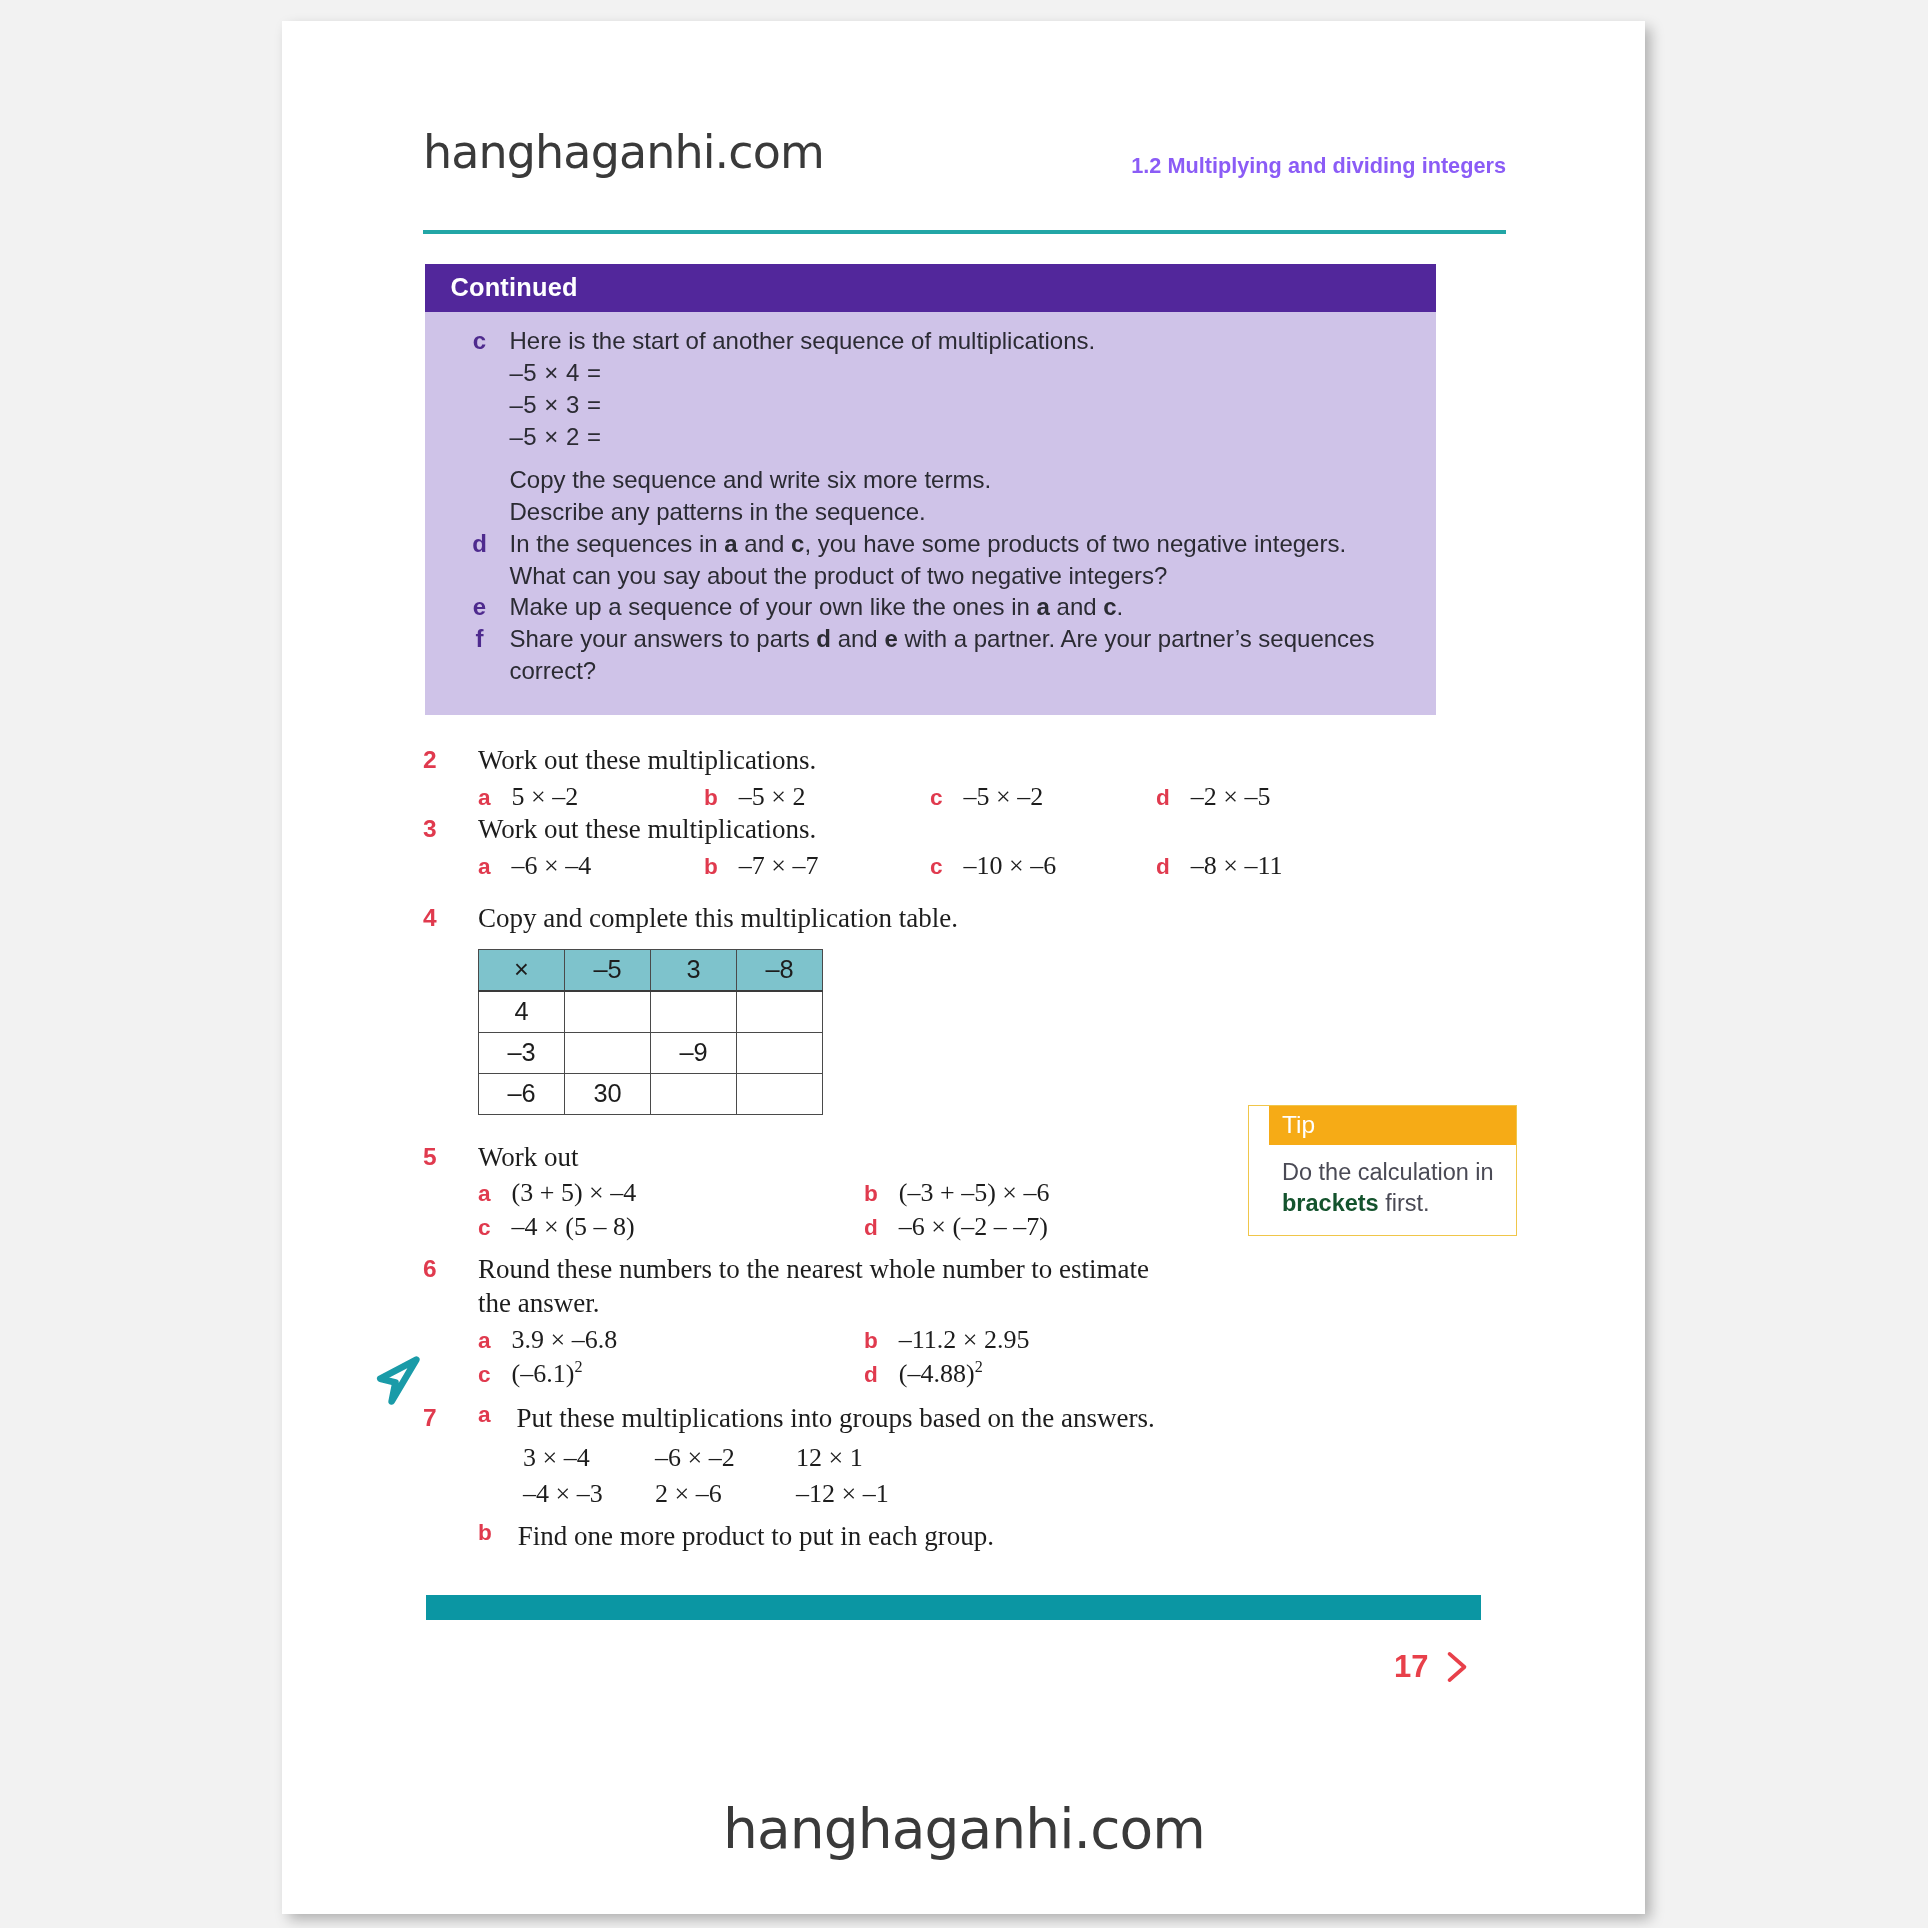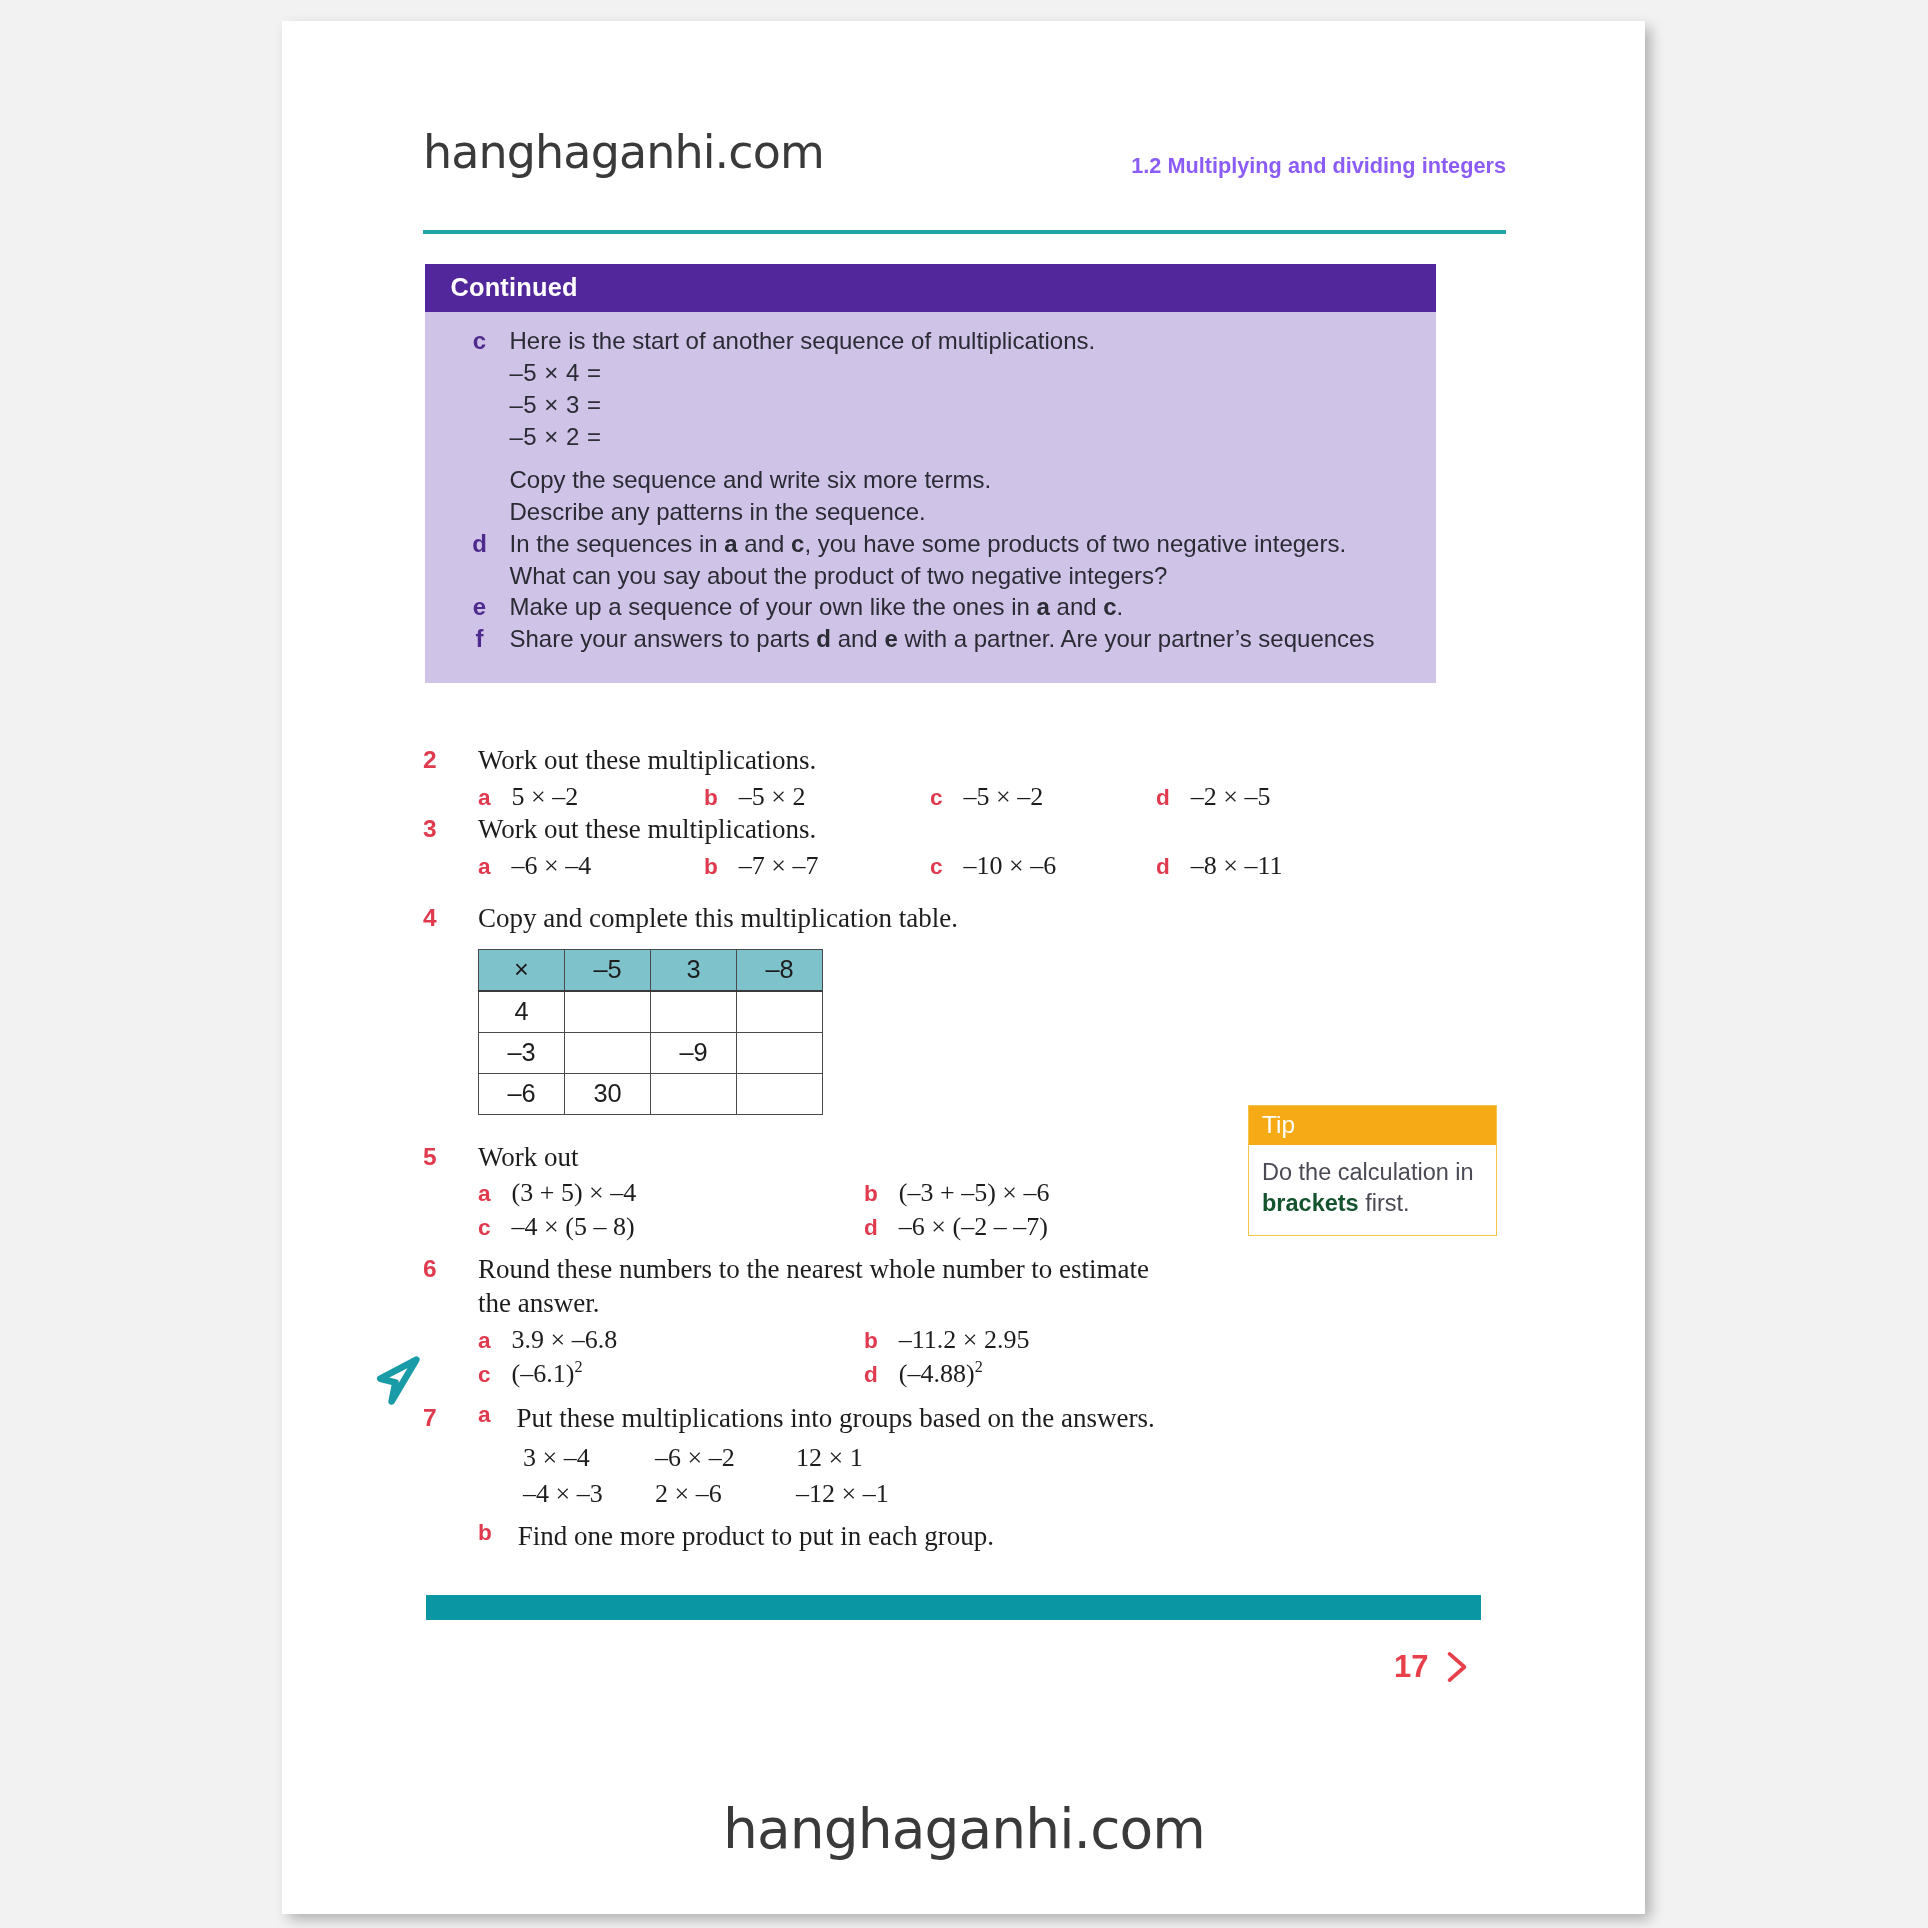--- a/index.html
+++ b/index.html
@@ -192,20 +192,21 @@
   }
 
   
   #tip-box {
     position: absolute;
     left: 1248px;
     top: 1105px;
     width: 247px;
     border: 1.9px solid #f0c64a;
     background: #ffffff;
+    padding-left: 20px;
   }
   #tip-header {
     background: #f6ab16;
     color: #ffffff;
     font-family: "Liberation Sans", sans-serif;
     font-size: 24.5px;
     padding: 4.7px 0 6.6px 13px;
   }
   #tip-body {
     font-family: "Liberation Sans", sans-serif;
@@ -294,20 +295,21 @@
 
       <div class="pq-row">
         <div class="pq-letter">e</div>
         <div class="pq-text"><span>Make up a sequence of your own like the ones in </span><b>a</b><span> and </span><b>c</b><span>.</span></div>
       </div>
 
       <div class="pq-row">
         <div class="pq-letter">f</div>
         <div class="pq-text"><span>Share your answers to parts </span><b>d</b><span> and </span><b>e</b><span> with a partner. Are your partner’s sequences</span></div>
       </div>
+      <div class="pq-indent">correct?</div>
 
     </div>
   </div>
 
   <div id="exercises">
 
     <div class="q-block">
       <div class="q-head">
         <div class="q-num">2</div>
         <div class="q-stem">Work out these multiplications.</div>

